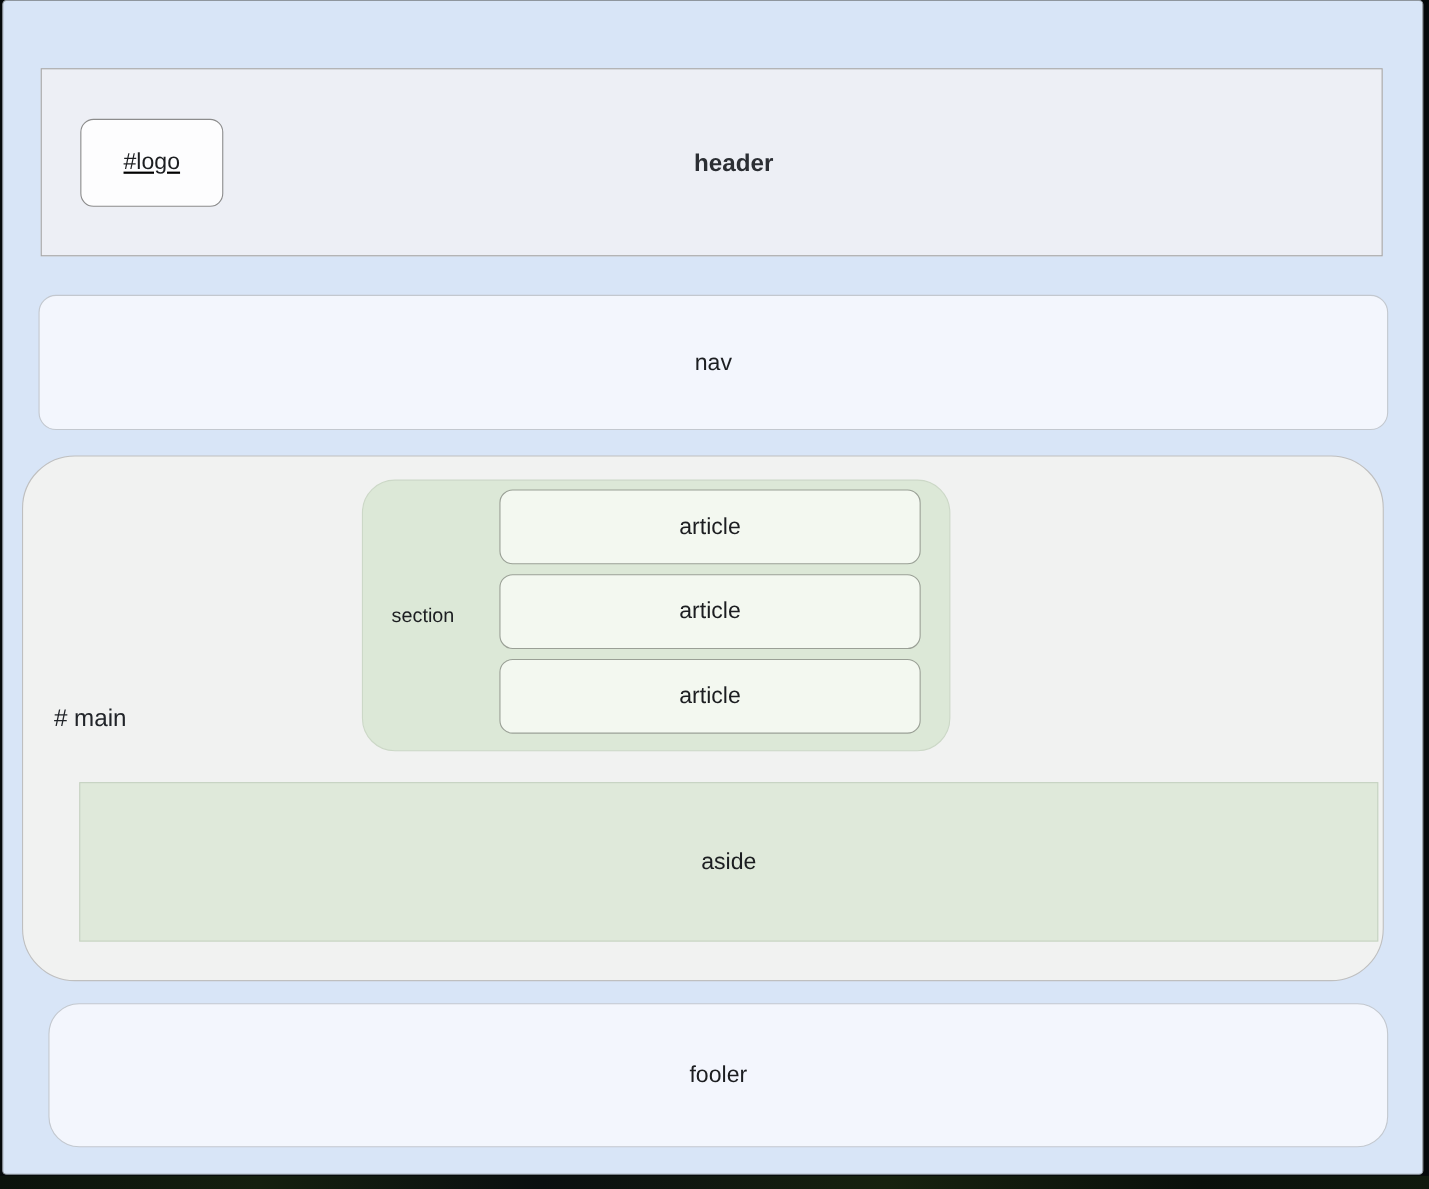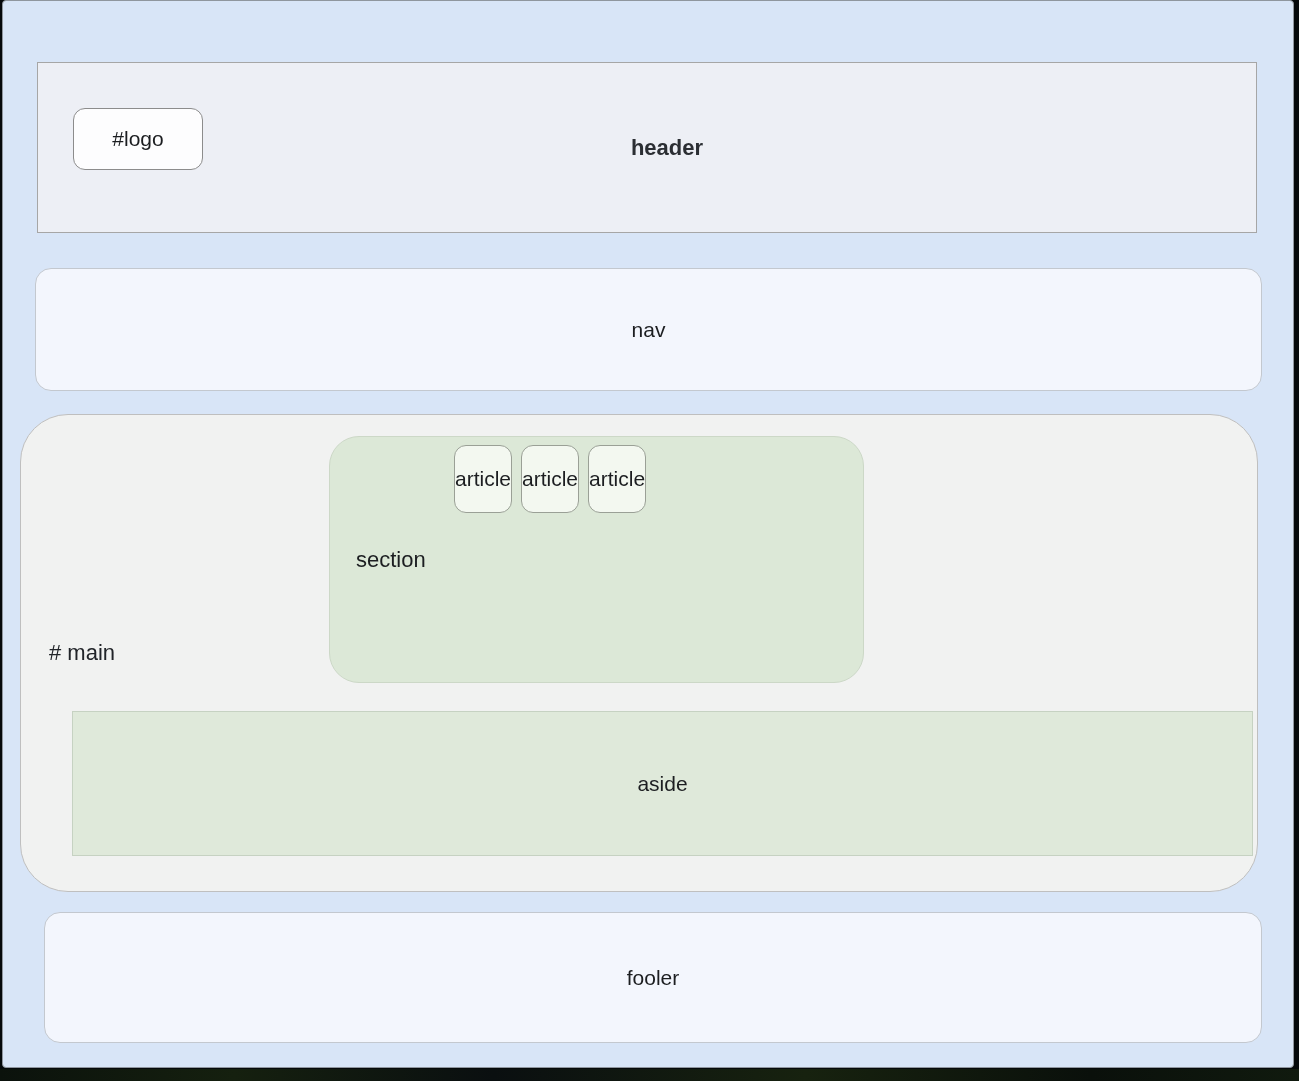--- a/index.html
+++ b/index.html
@@ -51,27 +51,28 @@
   }
   .header-title {
     font-size: 22px;
     font-weight: bold;
     color: #2b2e33;
     margin-left: 40px;
   }
   .logo-box {
     position: absolute;
     left: 35px; top: 45px;
-    width: 130px; height: 62px;
+    width: 130px; height: 80px;
     background: #fdfdfe;
     border: 1px solid #8c8c8c;
     border-radius: 12px;
     display: flex;
     align-items: center;
     justify-content: center;
+    text-decoration: underline;
   }
 
   
   .nav-box {
     position: absolute;
     left: 32px; top: 267px;
     width: 1227px; height: 123px;
     background: #f3f6fd;
     border: 1px solid #c3c8cf;
     border-radius: 16px;
@@ -103,29 +104,29 @@
     left: 308px; top: 21px;
     width: 535px; height: 247px;
     background: #dce8d7;
     border: 1px solid #ccd8c7;
     border-radius: 30px;
   }
   .section-label {
     position: absolute;
     left: 26px; top: 50%;
     transform: translateY(-50%);
-    font-size: 22px;
+    font-size: 18px;
     color: #1c1e21;
   }
   .articles {
     position: absolute;
     left: 124px; top: 8px;
     width: 383px;
     display: flex;
-    flex-direction: row;
+    flex-direction: column;
     gap: 9px;
   }
   .article-box {
     height: 68px;
     background: #f3f8f0;
     border: 1px solid #9aa096;
     border-radius: 12px;
     display: flex;
     align-items: center;
     justify-content: center;
@@ -144,21 +145,21 @@
     margin-left: 16px;
   }
 
   
   .footer-box {
     position: absolute;
     left: 41px; top: 911px;
     width: 1218px; height: 131px;
     background: #f3f6fd;
     border: 1px solid #c3c8cf;
-    border-radius: 16px;
+    border-radius: 28px;
     display: flex;
     align-items: center;
     justify-content: center;
   }
 </style>
 </head>
 <body>
 
 <div class="screen">
   <div class="desktop-strip"></div>

